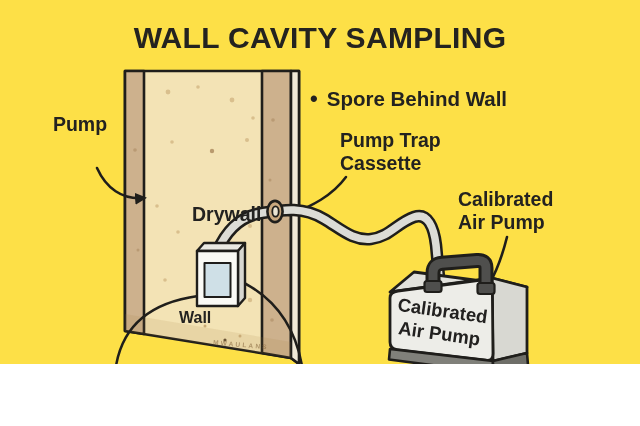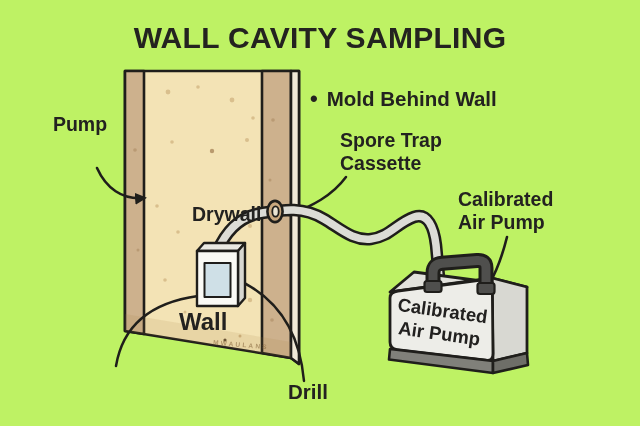--- a/index.html
+++ b/index.html
@@ -1,36 +1,36 @@
 <!DOCTYPE html>
 <html><head>
 <meta charset="utf-8">
 <style>
   html,body{margin:0;padding:0;}
   .stage{
-    position:relative;width:640px;height:426px;overflow:hidden;
-    background:#bef264;
+    position:relative;width:640px;height:364px;overflow:hidden;
+    background:#fde047;
     font-family:"Liberation Sans","DejaVu Sans",sans-serif;
   }
   svg{position:absolute;inset:0;}
   .lbl{
     position:absolute;font-weight:700;color:#232220;line-height:1.2;
     white-space:nowrap;
   }
   .title{
     left:0;right:0;top:20px;text-align:center;font-size:30px;
     letter-spacing:.3px;color:#242320;
   }
   .drill-hole{left:40px;top:113px;width:80px;text-align:center;font-size:19.5px;}
   .drywall{left:192px;top:187px;font-size:19.5px;margin-top:16px;}
   .mold{left:310px;top:86px;font-size:20.5px;display:flex;align-items:center;}
   .mold .bullet{margin-right:9px;font-size:22px;}
   .spore{left:340px;top:129px;font-size:19.5px;}
   .pump-callout{left:458px;top:188px;font-size:19.5px;}
-  .wall-lbl{left:179px;top:308px;font-size:24px;}
+  .wall-lbl{left:179px;top:308px;font-size:16px;}
   .drill-size{left:100px;top:362px;width:106px;text-align:center;font-size:20px;}
   .cabus{left:288px;top:380px;font-size:20.5px;}
   .pump-face{
     left:388px;top:299px;width:106px;text-align:center;font-size:18.5px;
     transform:rotate(8deg);transform-origin:50% 50%;line-height:1.25;color:#222120;
   }
   .watermark{
     left:213px;top:341px;font-size:6.5px;font-weight:700;letter-spacing:2.2px;
     color:rgba(139,108,66,0.62);transform:rotate(5deg);
   }
@@ -124,25 +124,25 @@
   <div class="lbl title">WALL CAVITY SAMPLING</div>
 
   <div class="lbl drill-hole">
     <div>Pump</div>
   </div>
 
   <div class="lbl drywall">Drywall</div>
 
   <div class="lbl mold">
     <span class="bullet">•</span>
-    <span>Mold Behind Wall</span>
+    <span>Spore Behind Wall</span>
   </div>
 
   <div class="lbl spore">
-    <div>Spore Trap</div>
+    <div>Pump Trap</div>
     <div>Cassette</div>
   </div>
 
   <div class="lbl pump-callout">
     <div>Calibrated</div>
     <div>Air Pump</div>
   </div>
 
   <div class="lbl wall-lbl">Wall</div>
 

